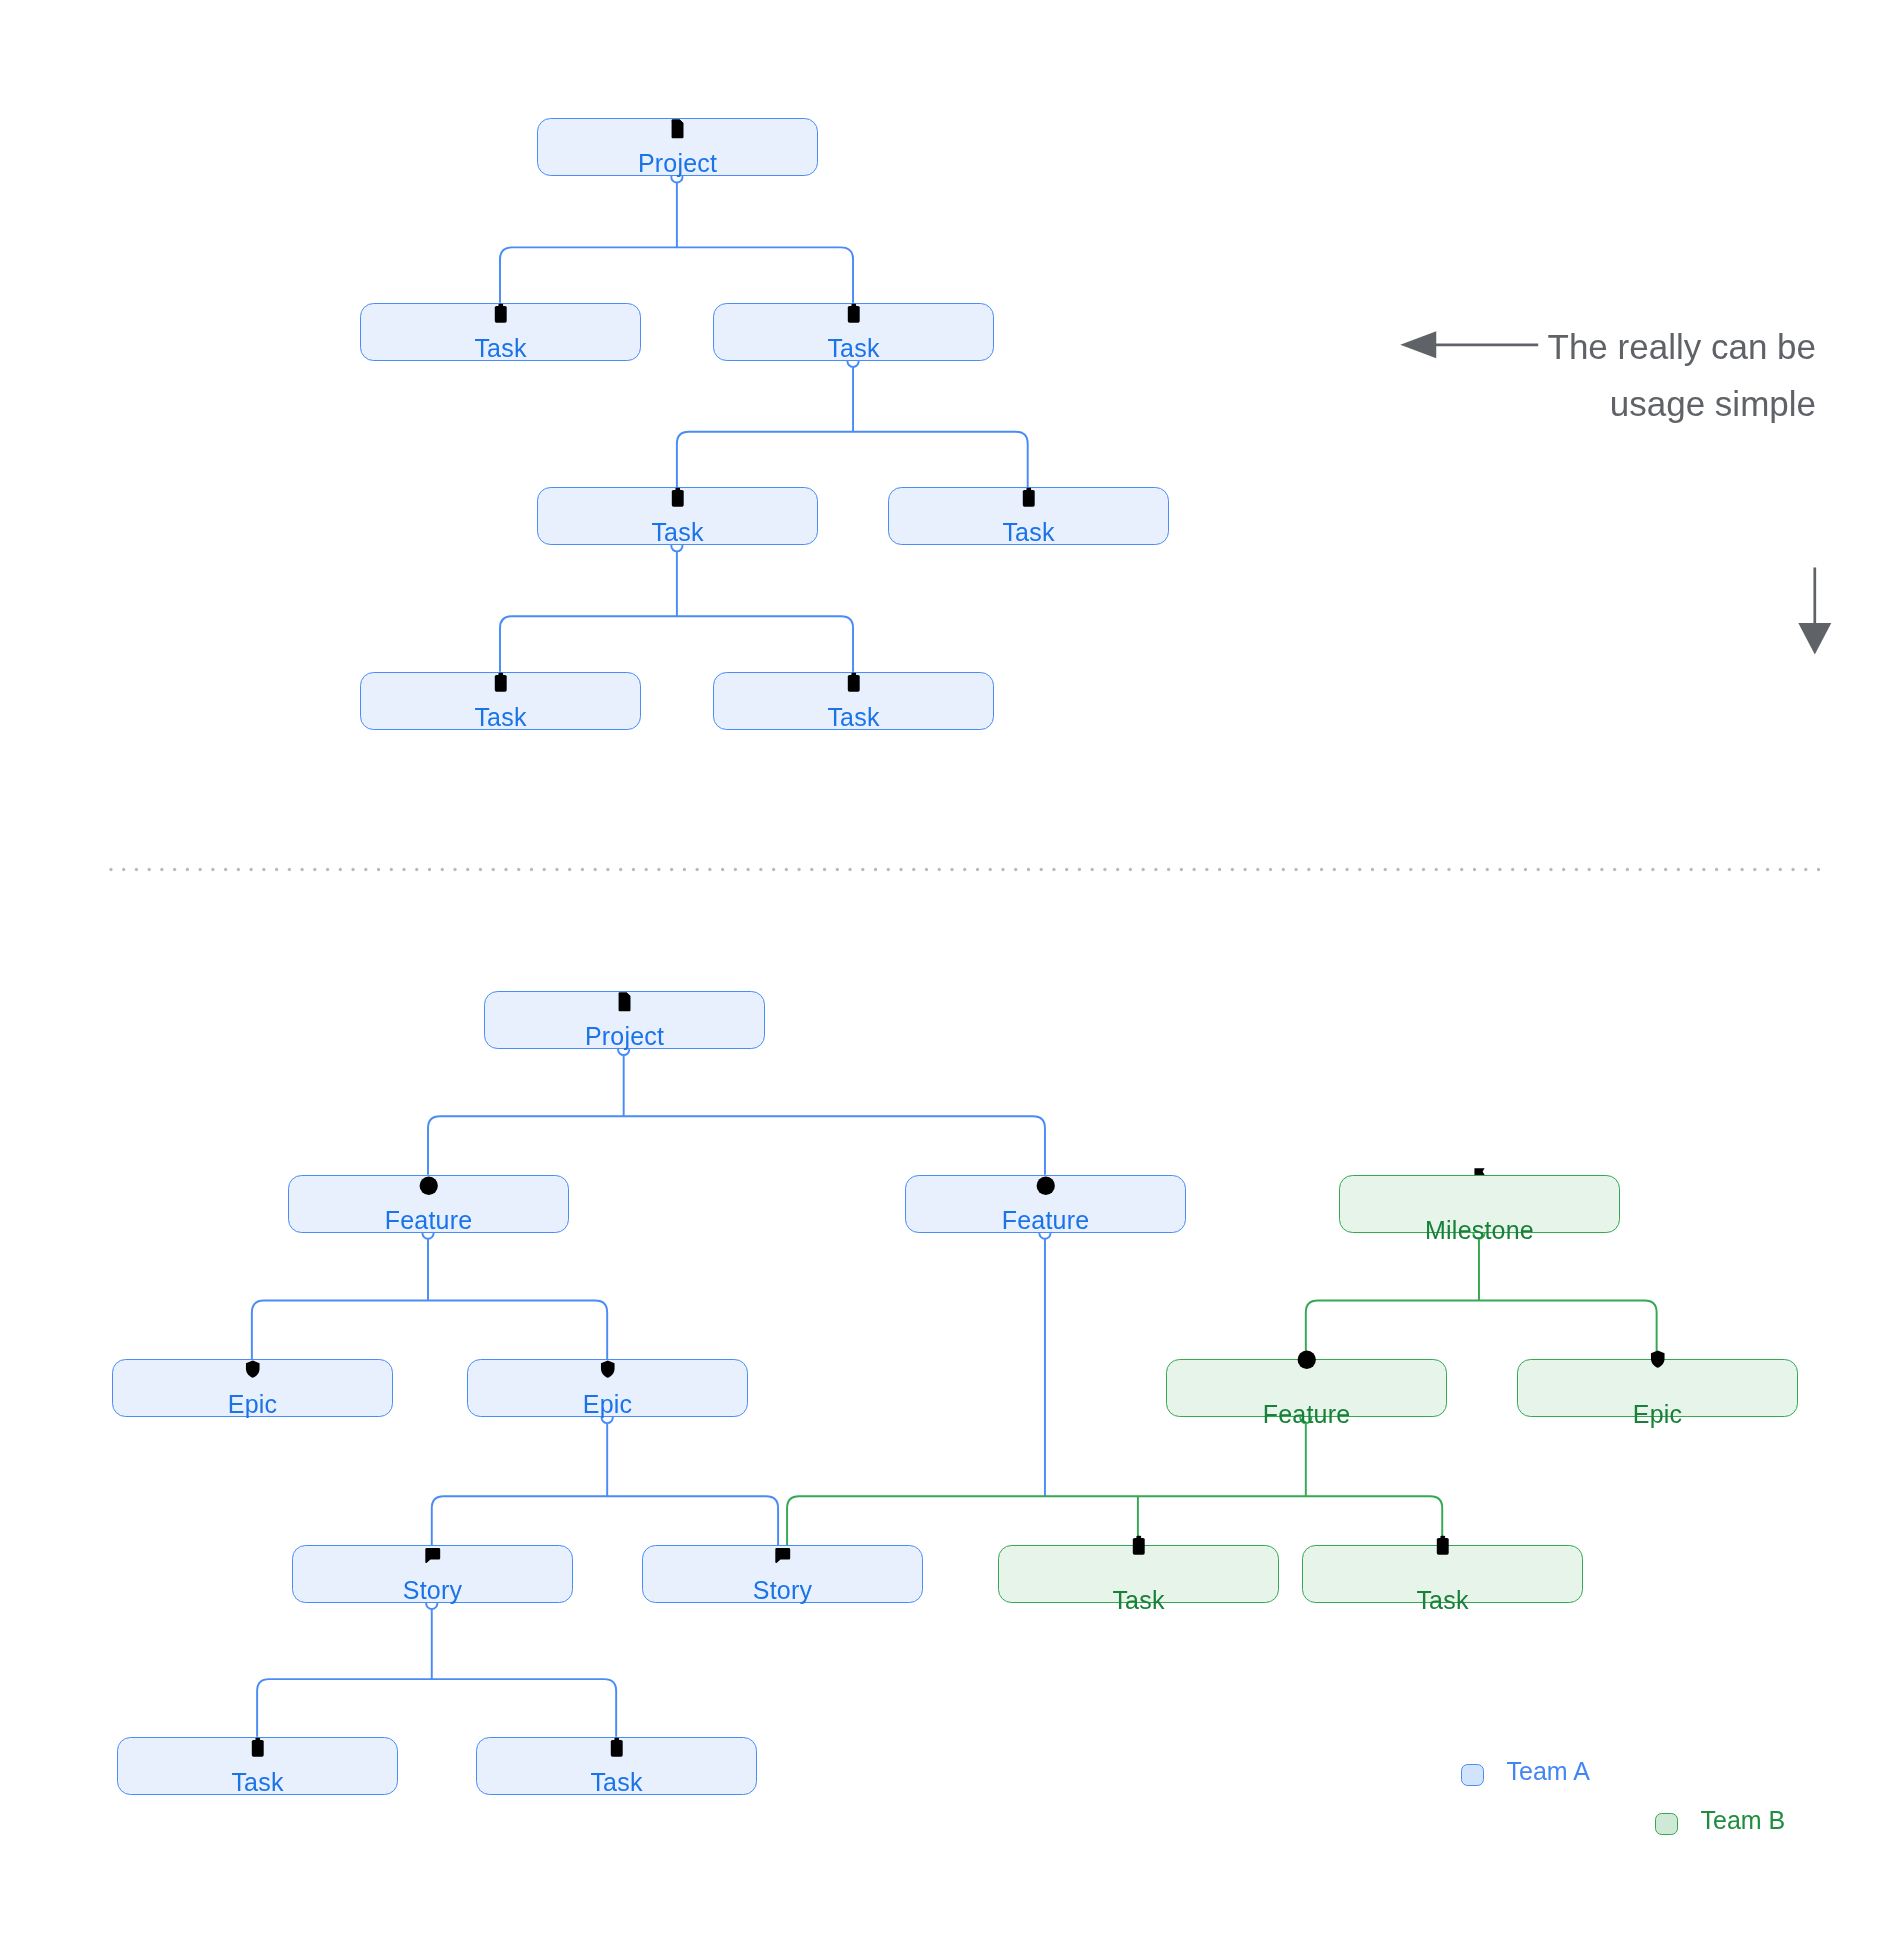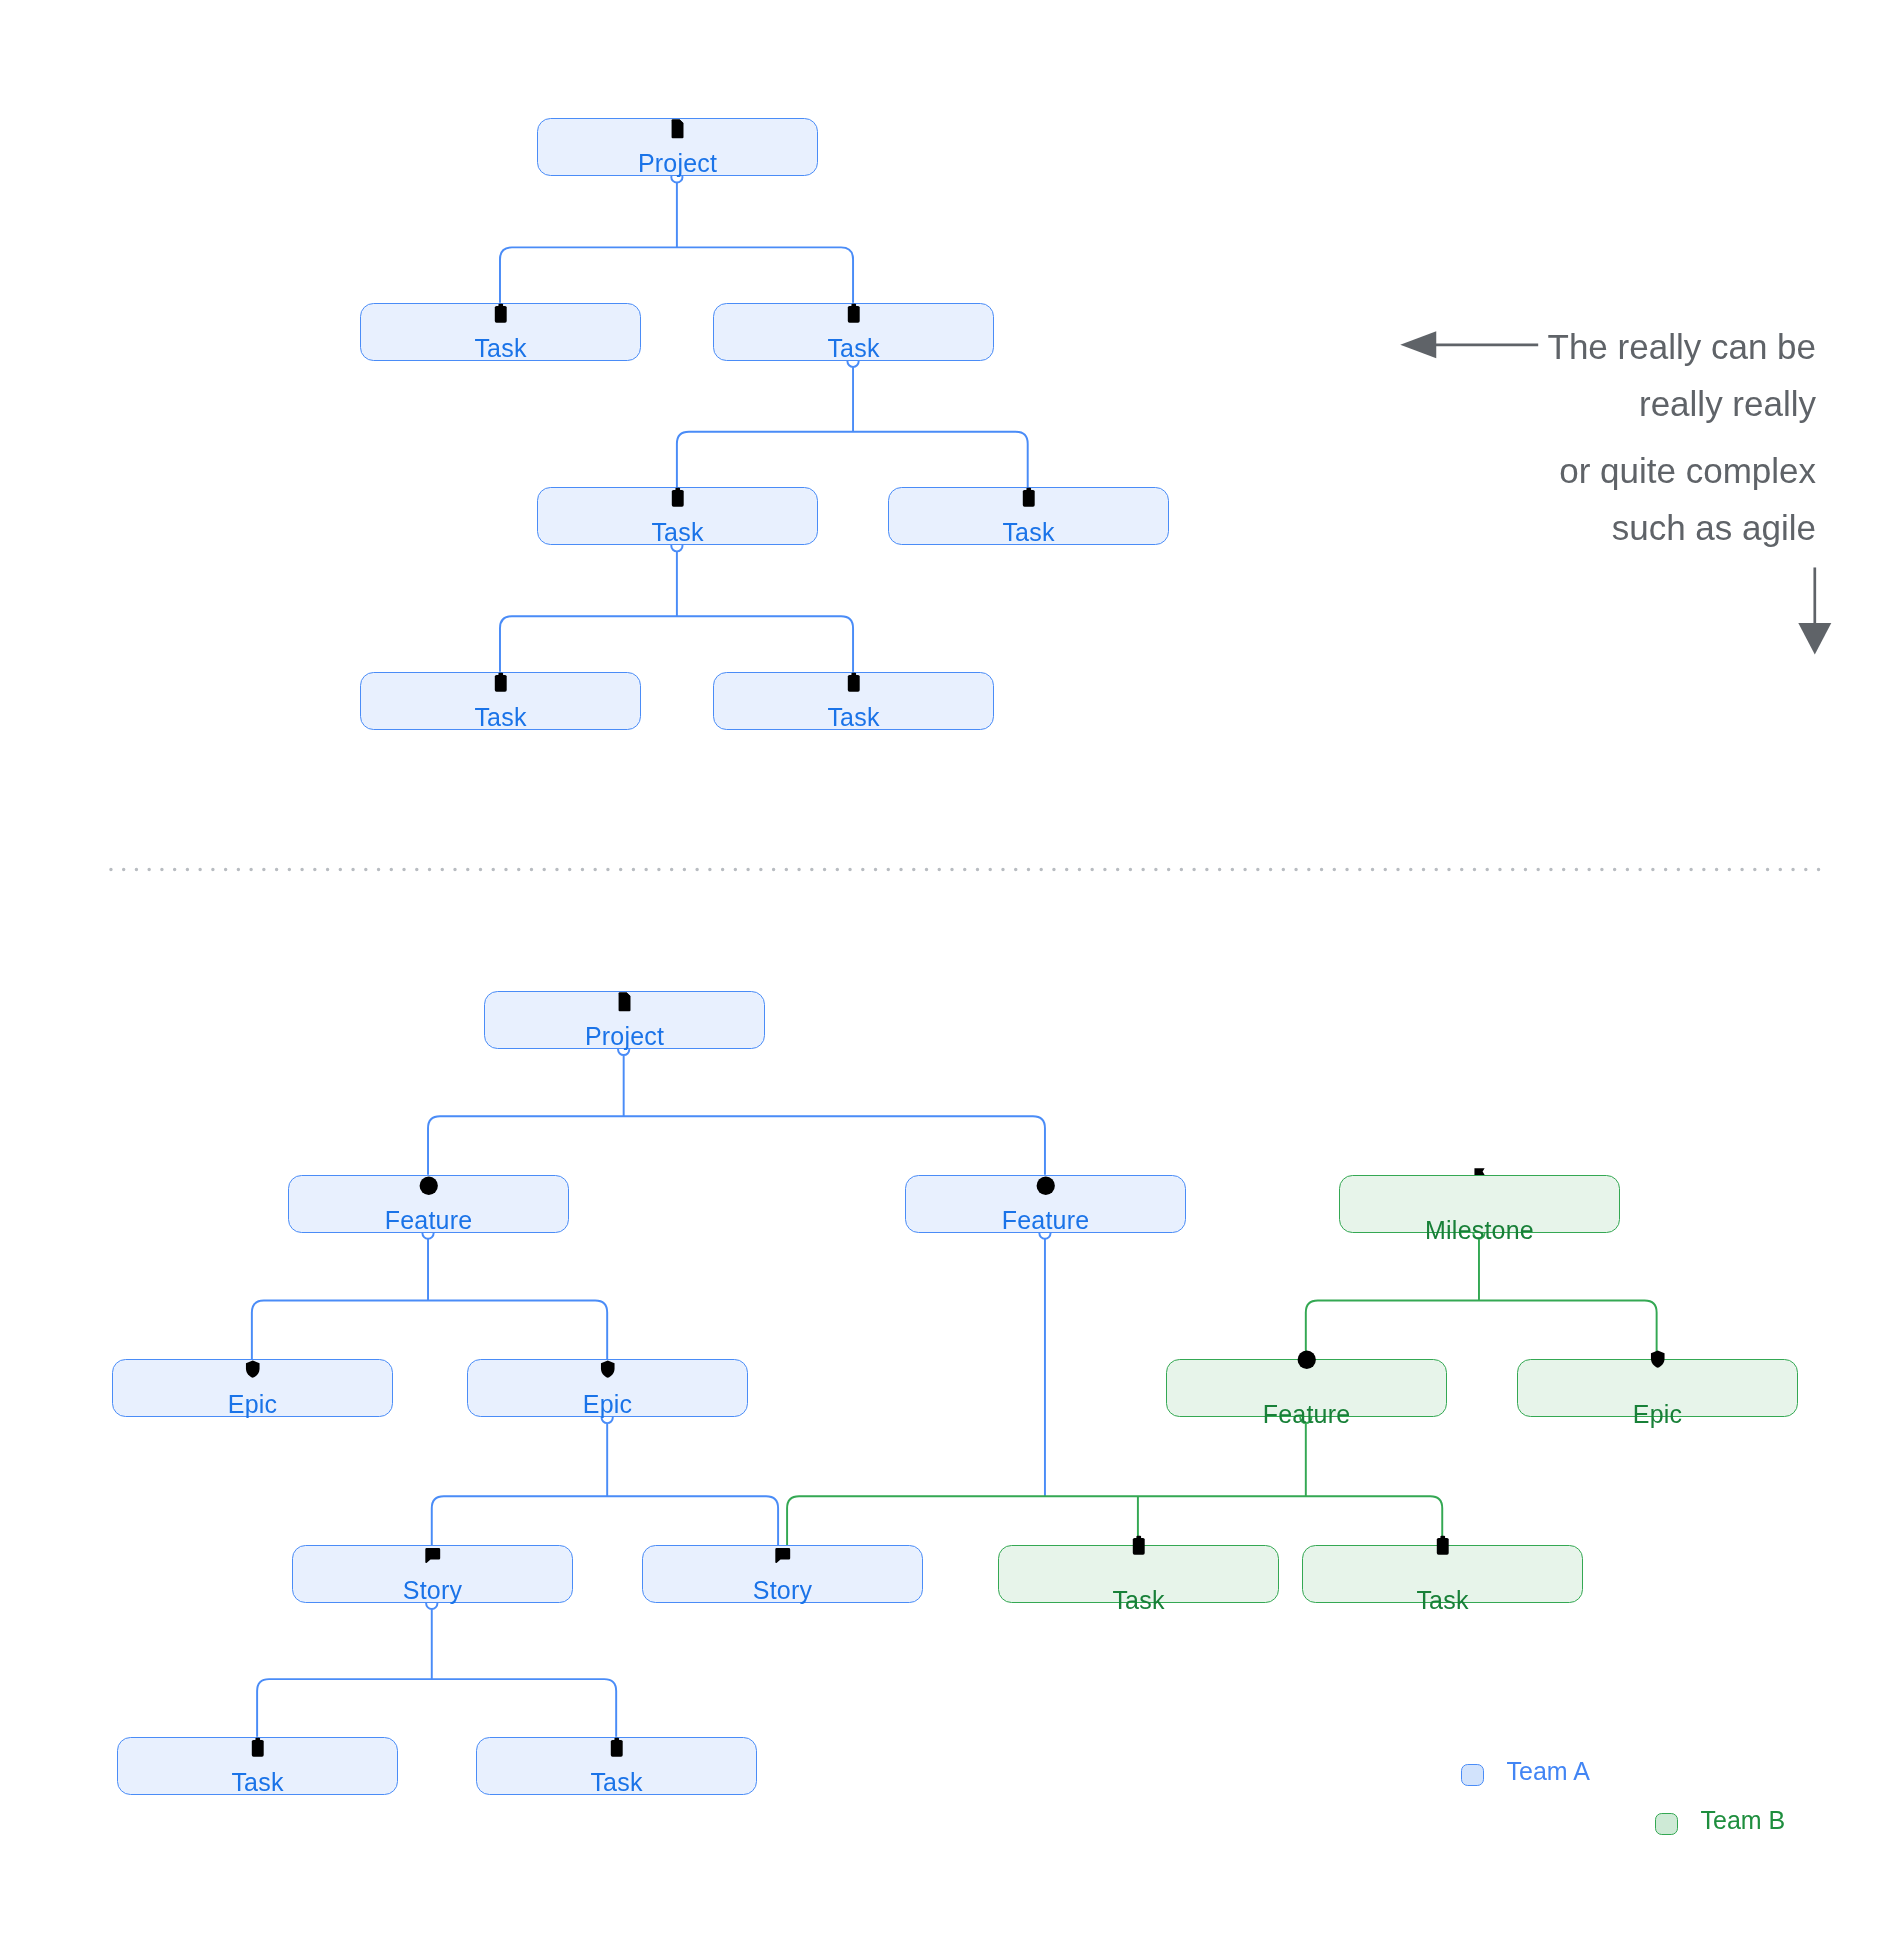--- a/index.html
+++ b/index.html
@@ -272,25 +272,21 @@
       <div class="node team-a" style="left: 476px; top: 1737px;">
         <svg class="nicon" viewBox="0 0 24 24" aria-hidden="true">
           <use href="#task-icon"></use>
         </svg>
         <span class="nlabel">Task</span>
       </div>
     </div>
 
   <div class="note" style="top:318px;">
     <div>The really can be</div>
-    <div>really really</div>
-  </div>
-  <div class="note" style="top:442px;">
-    <div>or quite complex</div>
-    <div>such as agile</div>
+    <div>usage simple</div>
   </div>
 
   <div class="legend-item" id="legend-a">
     <span class="swatch swatch-a"></span>
     <span>Team A</span>
   </div>
   <div class="legend-item" id="legend-b">
     <span class="swatch swatch-b"></span>
     <span>Team B</span>
   </div>

